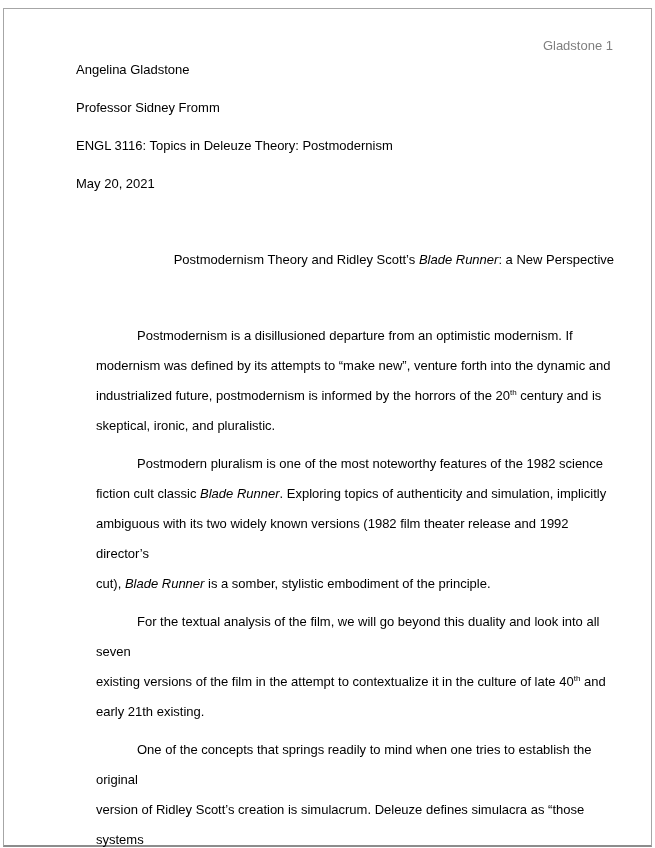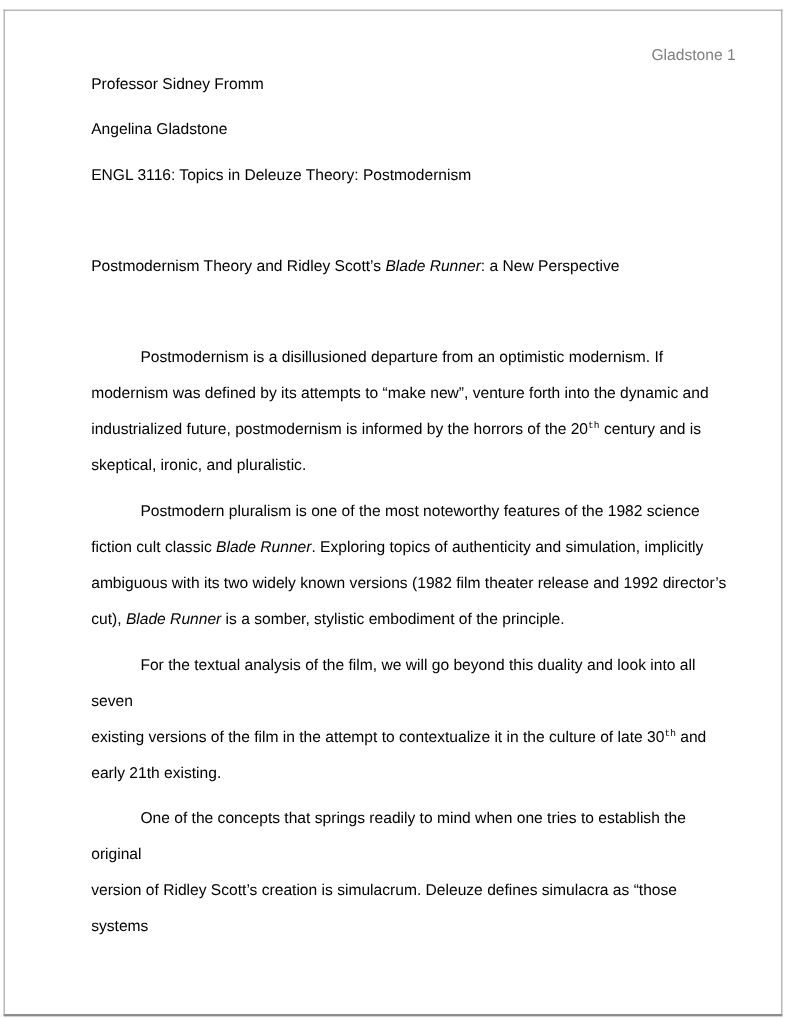--- a/index.html
+++ b/index.html
@@ -36,56 +36,56 @@
     width: 538px;
   }
   .para {
     font-size: 13px;
     line-height: 30px;
     color: #000000;
     margin: 0 0 8px 0;
     white-space: normal;
   }
   .spacer { height: 30px; }
-  .title-line { text-align: left; }
-  .indent { text-indent: 41px; }
+  .title-line { text-align: right; }
+  .indent { text-indent: 41px; margin-left: 20px; }
   .para i { font-style: italic; }
   .para sup {
     font-size: 8px;
     line-height: 0;
     vertical-align: baseline;
     position: relative;
     top: -5px;
-    font-family: Liberation Mono, monospace;
   }
 </style>
 </head>
 <body>
 
 <div class="page">
 
   <div class="page-number">Gladstone 1</div>
 
   <div class="content">
 
+    <p class="para">Angelina Gladstone</p>
+
     <p class="para">Professor Sidney Fromm</p>
-
-    <p class="para">Angelina Gladstone</p>
 
     <p class="para">ENGL 3116: Topics in Deleuze Theory: Postmodernism</p>
 
+    <p class="para">May 20, 2021</p>
 
     <p class="para spacer"></p>
 
     <p class="para title-line"><span>Postmodernism Theory and Ridley Scott’s </span><i>Blade Runner</i><span>: a New Perspective</span></p>
 
     <p class="para spacer"></p>
 
     <p class="para indent"><span>Postmodernism is a disillusioned departure from an optimistic modernism. If</span><br><span>modernism was defined by its attempts to “make new”, venture forth into the dynamic and</span><br><span>industrialized future, postmodernism is informed by the horrors of the 20</span><sup>th</sup><span> century and is</span><br><span>skeptical, ironic, and pluralistic.</span></p>
 
     <p class="para indent"><span>Postmodern pluralism is one of the most noteworthy features of the 1982 science</span><br><span>fiction cult classic </span><i>Blade Runner</i><span>. Exploring topics of authenticity and simulation, implicitly</span><br><span>ambiguous with its two widely known versions (1982 film theater release and 1992 director’s</span><br><span>cut), </span><i>Blade Runner</i><span> is a somber, stylistic embodiment of the principle.</span></p>
 
-    <p class="para indent"><span>For the textual analysis of the film, we will go beyond this duality and look into all seven</span><br><span>existing versions of the film in the attempt to contextualize it in the culture of late 30</span><sup>th</sup><span> and</span><br><span>early 21th existing.</span></p>
+    <p class="para indent"><span>For the textual analysis of the film, we will go beyond this duality and look into all seven</span><br><span>existing versions of the film in the attempt to contextualize it in the culture of late 40</span><sup>th</sup><span> and</span><br><span>early 21th existing.</span></p>
 
     <p class="para indent"><span>One of the concepts that springs readily to mind when one tries to establish the original</span><br><span>version of Ridley Scott’s creation is simulacrum. Deleuze defines simulacra as “those systems</span><br><br></p>
 
   </div>
 </div>
 
 </body></html>

